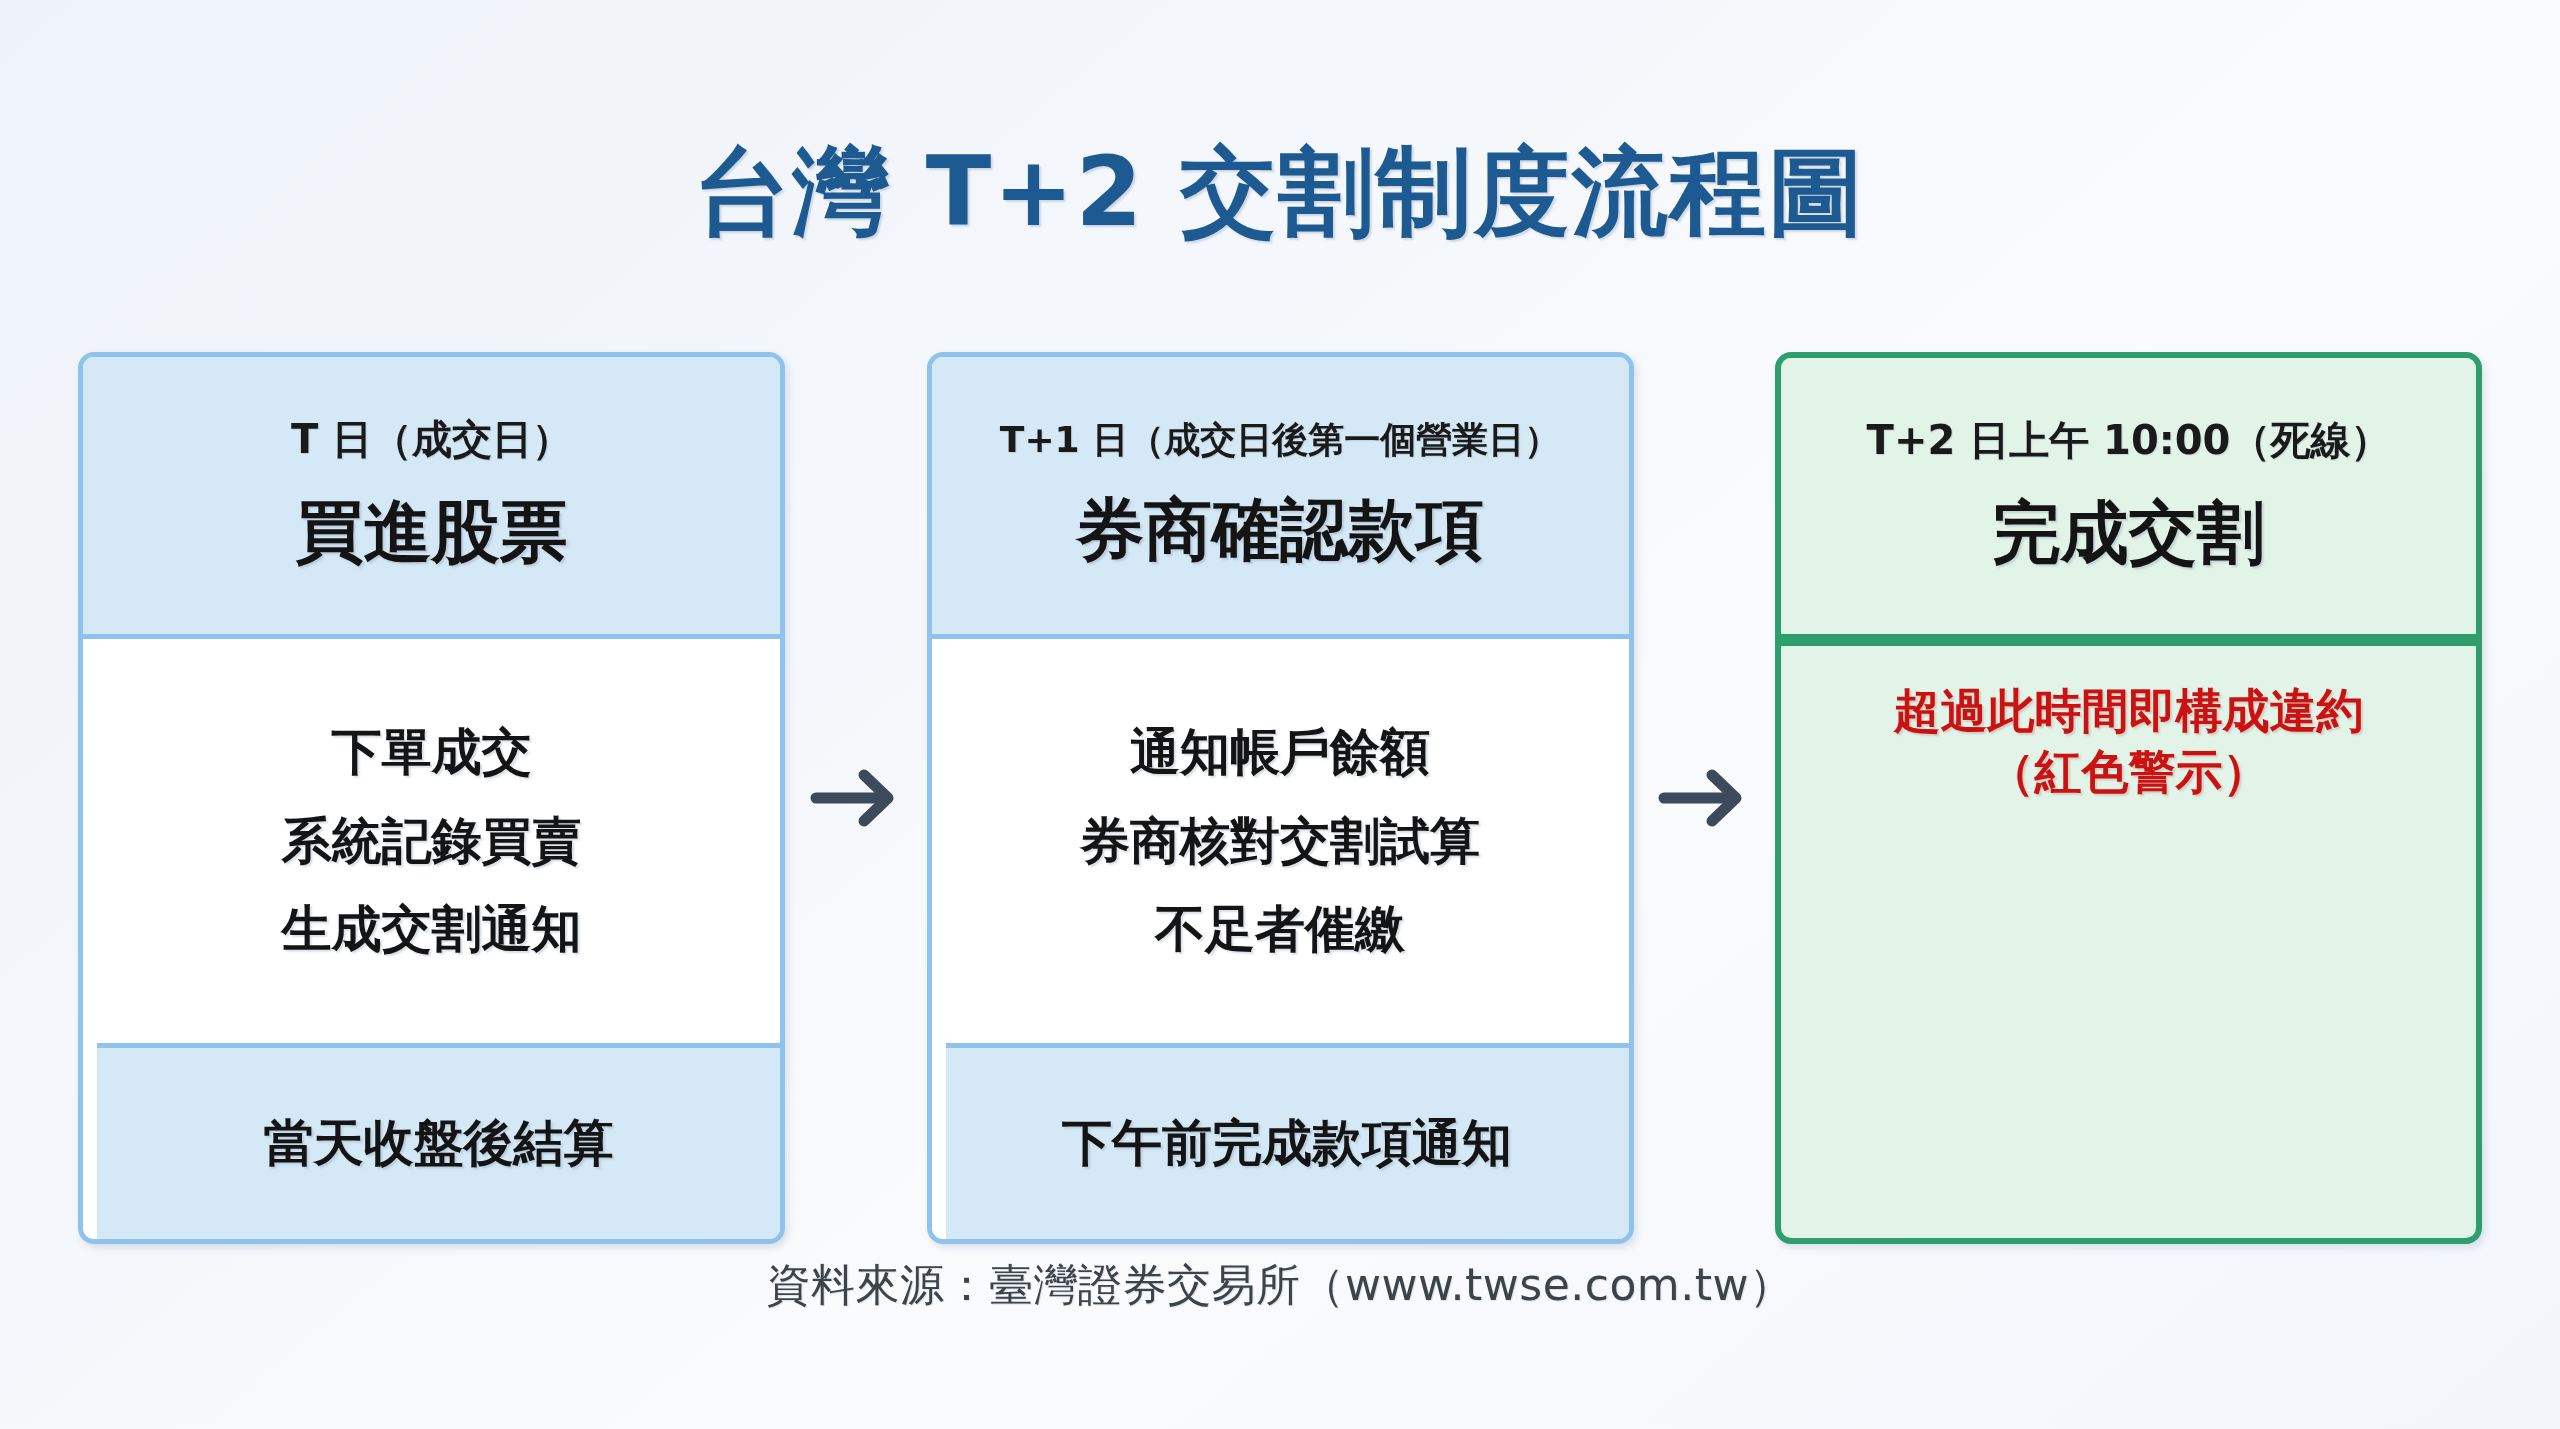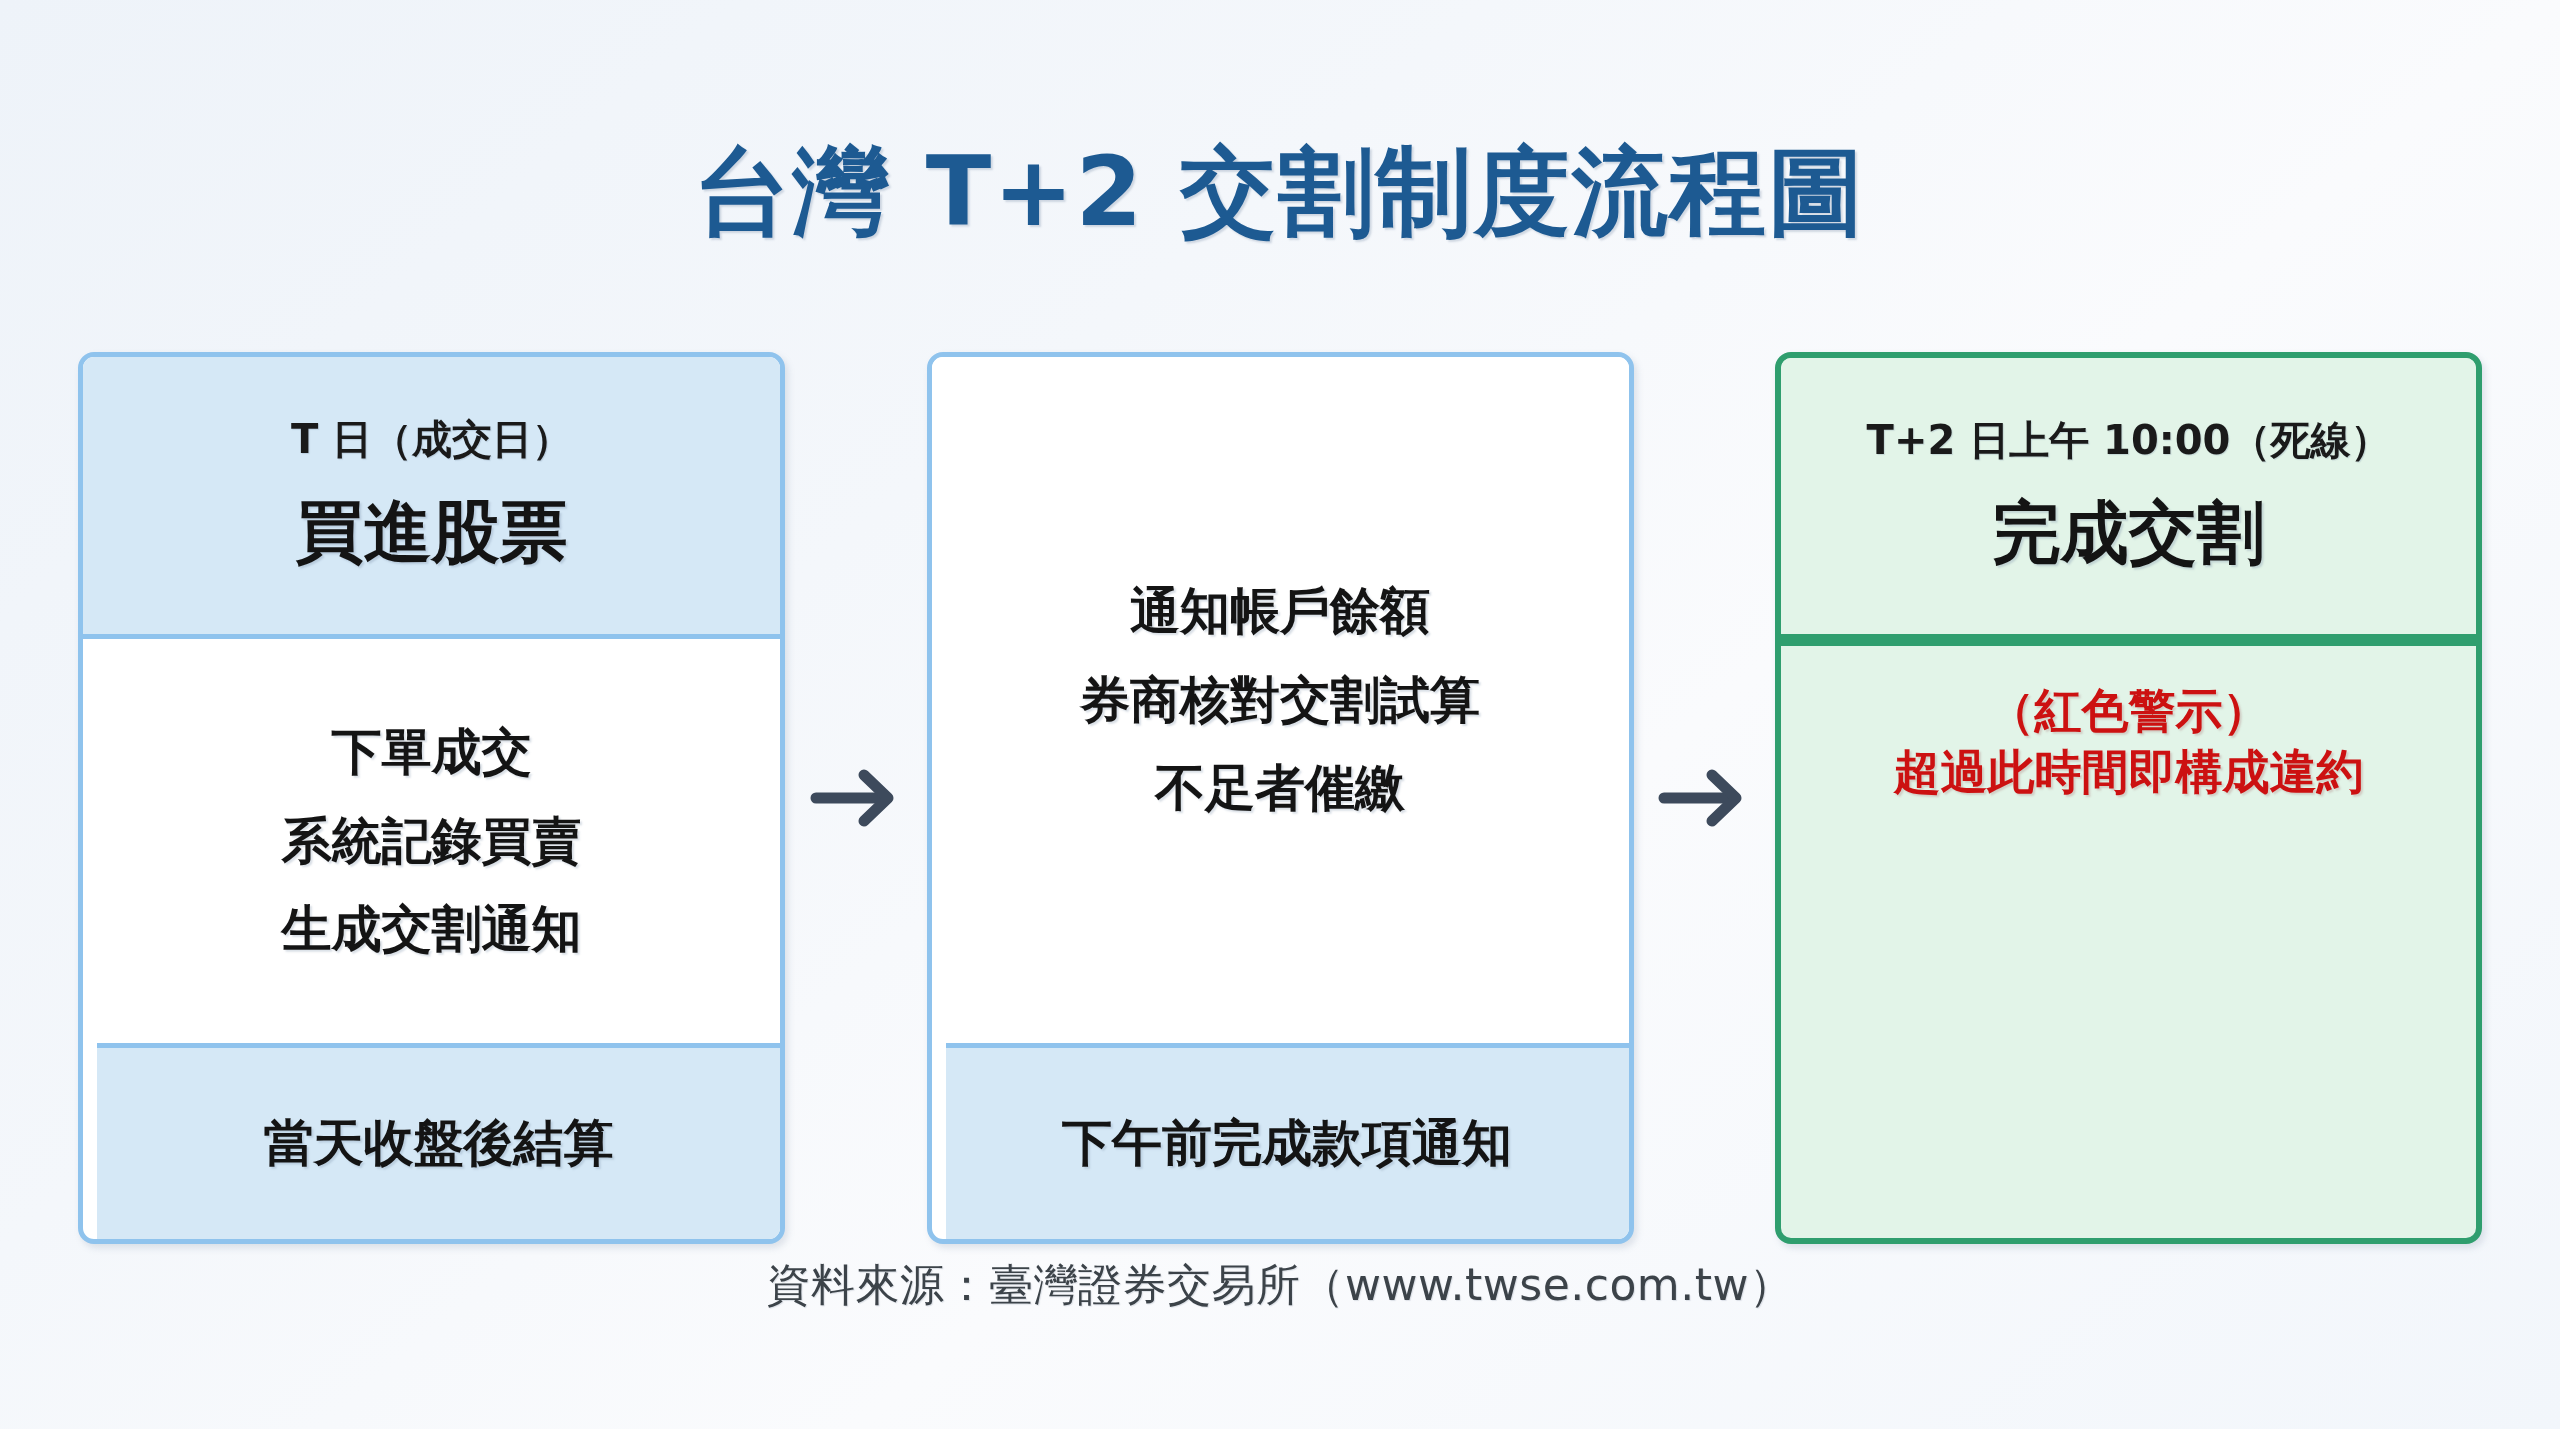--- a/index.html
+++ b/index.html
@@ -235,20 +235,24 @@
         <svg width="96" height="64" viewBox="0 0 96 64" aria-hidden="true">
           <g fill="none" stroke="#3d4a5c" stroke-width="11" stroke-linecap="round" stroke-linejoin="round">
             <line x1="8" y1="32" x2="78" y2="32"></line>
             <polyline points="56,9 80,32 56,55"></polyline>
           </g>
         </svg>
       </span>
     </div>
 
     <div class="card blue">
+      <div class="card-head">
+        <div class="head-date small">T+1 日（成交日後第一個營業日）</div>
+        <div class="head-title">券商確認款項</div>
+      </div>
       <div class="card-body">
         <div class="body-line">通知帳戶餘額</div>
         <div class="body-line">券商核對交割試算</div>
         <div class="body-line">不足者催繳</div>
       </div>
       <div class="card-foot">
         <div class="foot-line">下午前完成款項通知</div>
       </div>
     </div>
 
@@ -262,22 +266,22 @@
         </svg>
       </span>
     </div>
 
     <div class="card green">
       <div class="card-head">
         <div class="head-date">T+2 日上午 10:00（死線）</div>
         <div class="head-title">完成交割</div>
       </div>
       <div class="card-foot">
+        <div class="foot-line warn">超過此時間即構成違約</div>
         <div class="foot-line warn">（紅色警示）</div>
-        <div class="foot-line warn">超過此時間即構成違約</div>
       </div>
     </div>
 
   </div>
 
   <div class="source-wrap">
     <div class="source">資料來源：臺灣證券交易所（www.twse.com.tw）</div>
   </div>
 
 </div>

